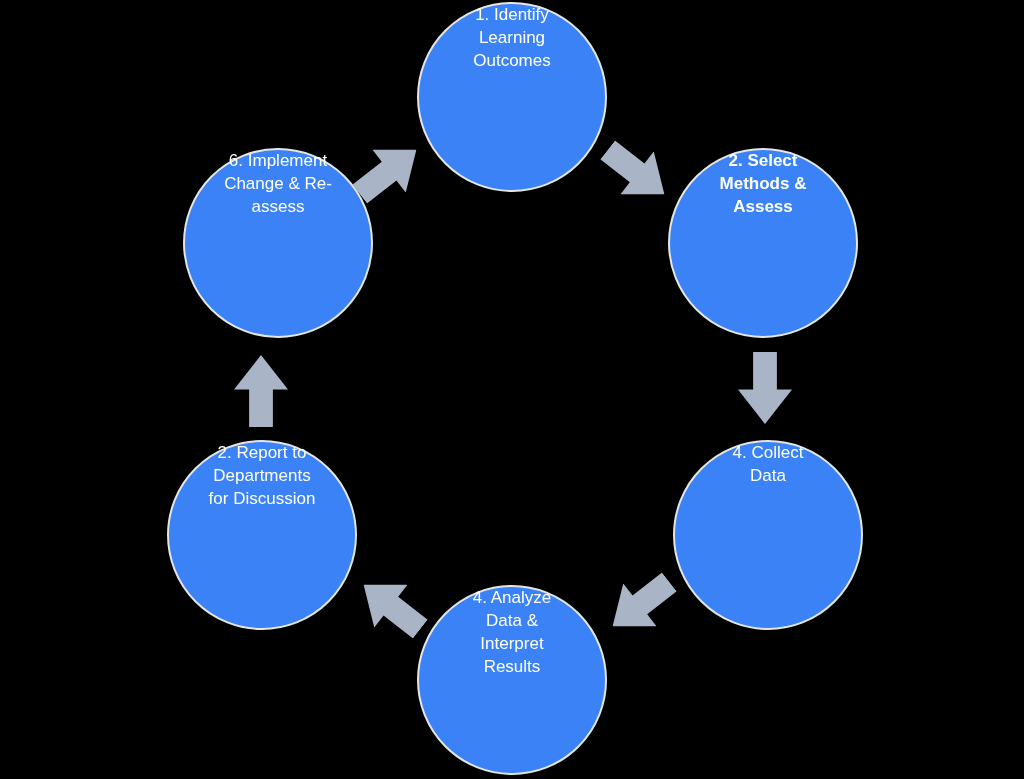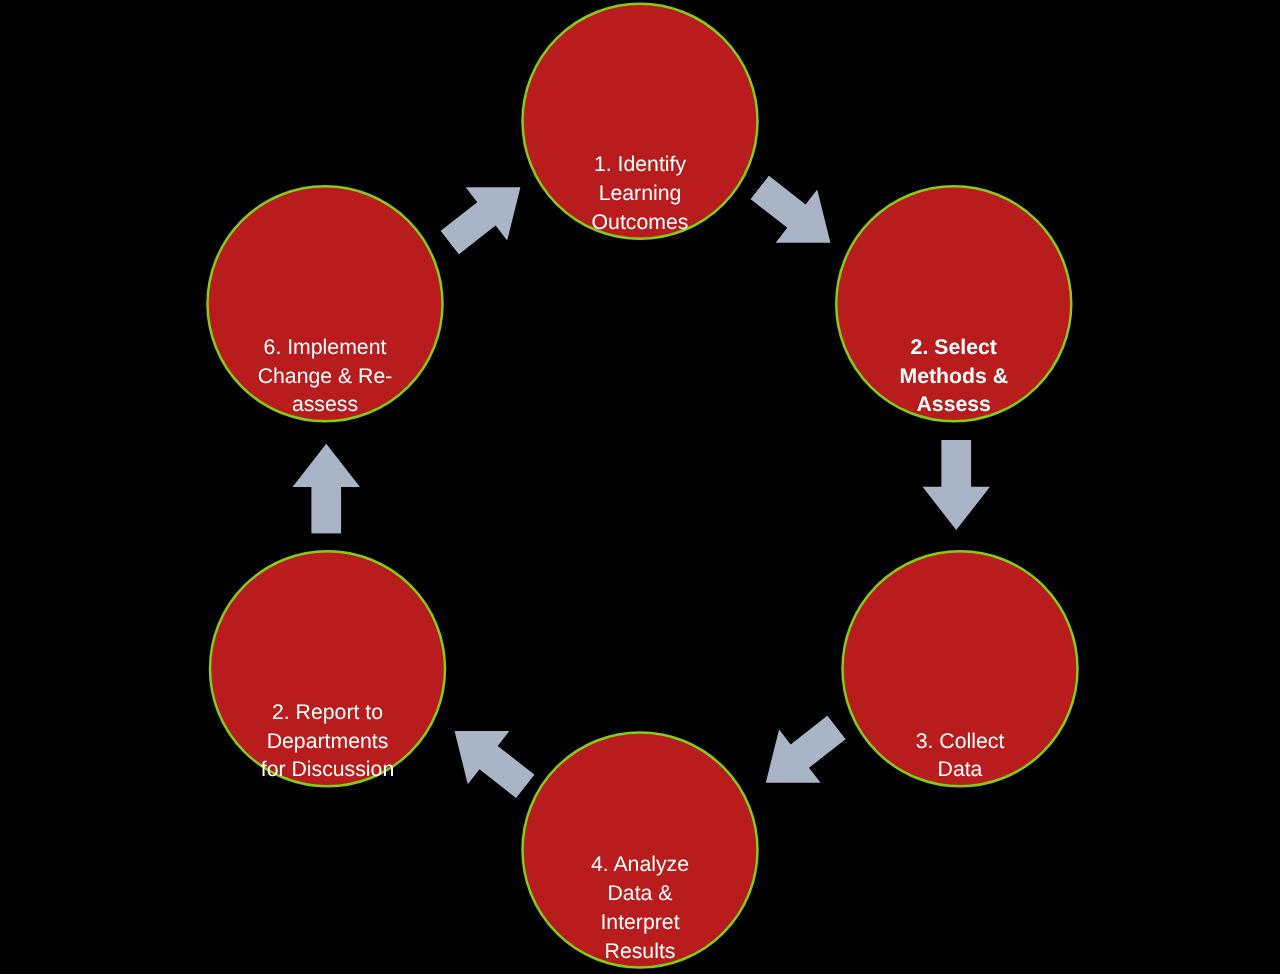--- a/index.html
+++ b/index.html
@@ -15,42 +15,42 @@
     overflow: hidden;
     font-family: "Liberation Sans", sans-serif;
   }
 
   
   .step-circle {
     position: absolute;
     width: 190px;
     height: 190px;
     border-radius: 50%;
-    background: #b91c1c;
-    border: 2px solid #84cc16;
+    background: #3b82f6;
+    border: 2px solid #e5e5e5;
     box-sizing: border-box;
     display: flex;
-    align-items: flex-end;
+    align-items: flex-start;
     justify-content: center;
     text-align: center;
   }
   .step-circle .label {
     color: #ffffff;
     font-size: 17px;
     line-height: 1.35;
     white-space: pre-line;
     padding: 0 14px;
   }
 
   .c1 { left: 417px; top:   2px; }
   .c2 { left: 668px; top: 148px; font-weight: bold; }
   .c3 { left: 673px; top: 440px; }
   .c4 { left: 417px; top: 585px; }
   .c5 { left: 167px; top: 440px; }
-  .c6 { left: 165px; top: 148px; }
+  .c6 { left: 183px; top: 148px; }
 
   
   .flow-arrow {
     position: absolute;
     width: 72px;
     height: 54px;
     background: #a9b5c6;
     clip-path: polygon(0% 28%, 52% 28%, 52% 0%, 100% 50%, 52% 100%, 52% 72%, 0% 72%);
   }
   .a61 { left: 352px; top: 145px; transform: rotate(-38deg); }
@@ -71,21 +71,21 @@
 Outcomes</span>
   </div>
 
   <div class="step-circle c2">
     <span class="label">2. Select
 Methods &amp;
 Assess</span>
   </div>
 
   <div class="step-circle c3">
-    <span class="label">3. Collect
+    <span class="label">4. Collect
 Data</span>
   </div>
 
   <div class="step-circle c4">
     <span class="label">4. Analyze
 Data &amp;
 Interpret
 Results</span>
   </div>
 

